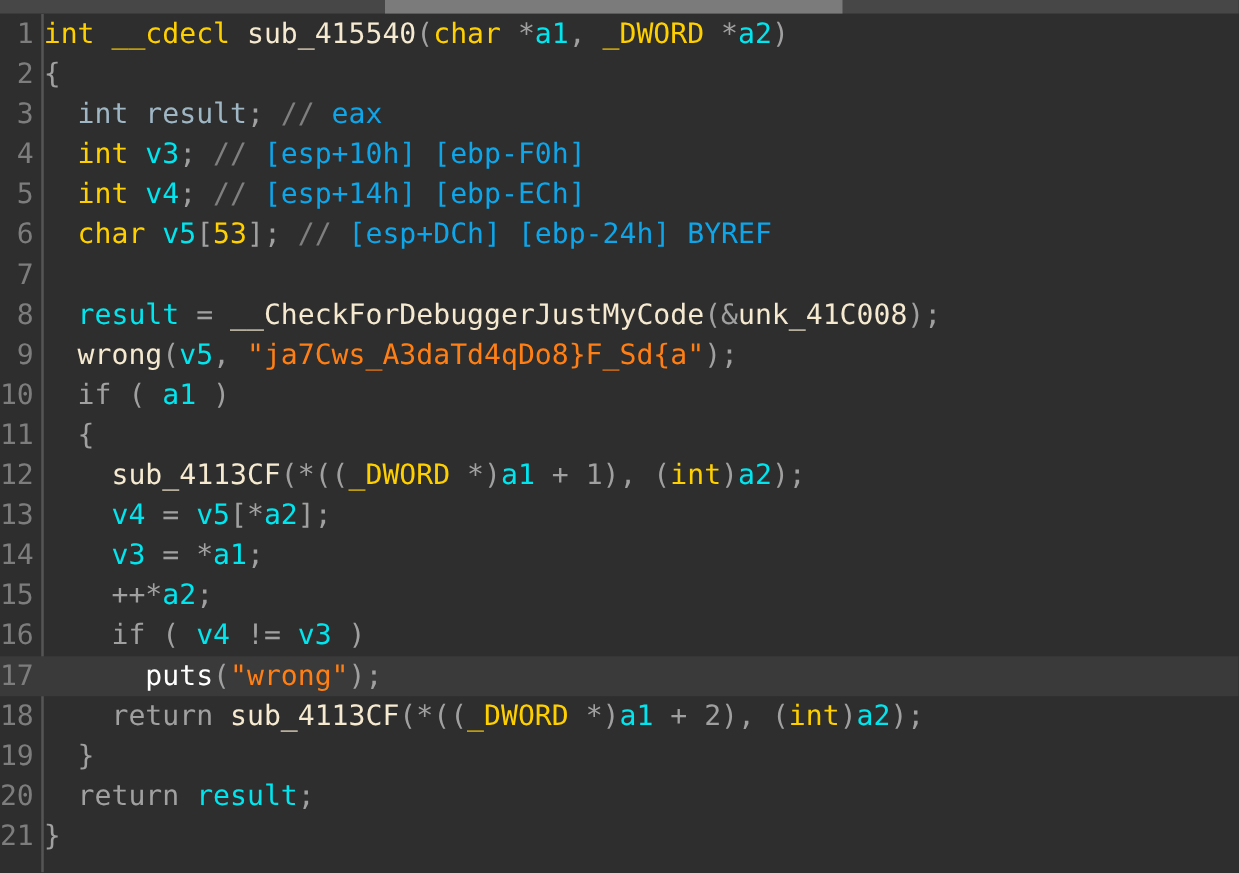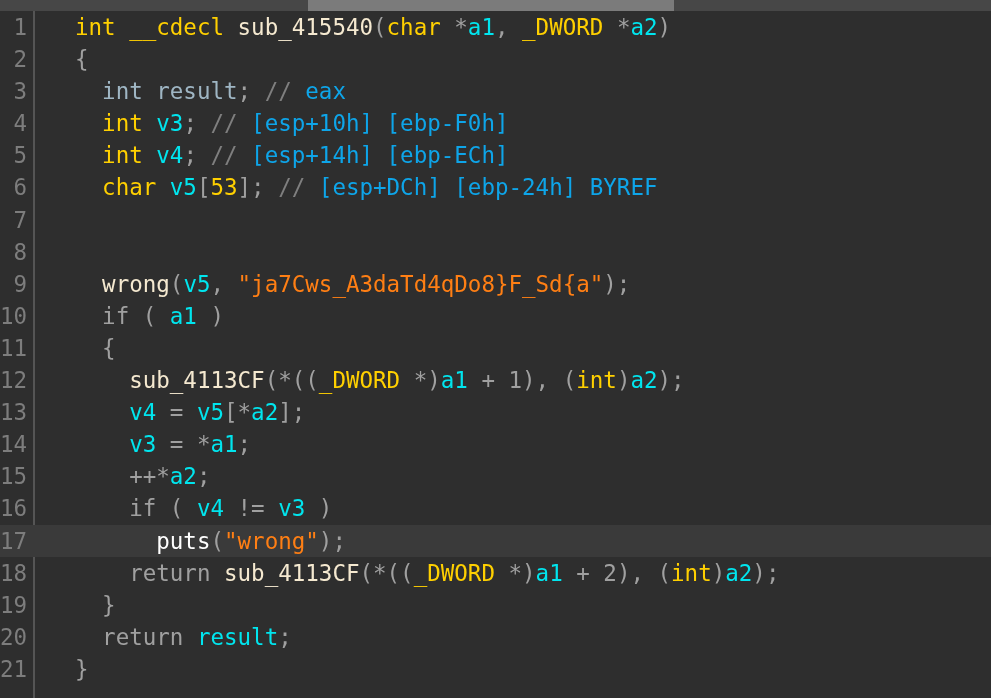--- a/index.html
+++ b/index.html
@@ -73,21 +73,20 @@
     width: 2px;
     height: 687px;
     background: #555555;
   }
 
   .content {
     position: absolute;
     left: 35px;
     top: 0;
     white-space: pre;
-    padding-left: 40px;
   }
 
   
   .t-kw       { color: #ffd000; }  
   .t-plain    { color: #a0a0a0; }  
   .t-fn       { color: #f5e9d0; }  
   .t-var      { color: #00e5ee; }  
   .t-str      { color: #ff7f14; }  
   .t-cmt      { color: #7f7f7f; }  
   .t-cmt2     { color: #0ea5e9; }  
@@ -135,20 +134,21 @@
     <span class="content"><span class="t-kw">  char </span><span class="t-var">v5</span><span class="t-plain">[</span><span class="t-kw">53</span><span class="t-plain">]; </span><span class="t-cmt">// </span><span class="t-cmt2">[esp+DCh] [ebp-24h] BYREF</span></span>
   </div>
 
   <div class="code-line">
     <span class="gutter" style="color: rgb(125, 125, 125);">7</span>
     <span class="content"></span>
   </div>
 
   <div class="code-line">
     <span class="gutter" style="color: rgb(125, 125, 125);">8</span>
+    <span class="content"><span class="t-var">  result </span><span class="t-plain">= </span><span class="t-fn">__CheckForDebuggerJustMyCode</span><span class="t-plain">(&amp;</span><span class="t-fn">unk_41C008</span><span class="t-plain">);</span></span>
   </div>
 
   <div class="code-line">
     <span class="gutter" style="color: rgb(125, 125, 125);">9</span>
     <span class="content"><span class="t-fn">  wrong</span><span class="t-plain">(</span><span class="t-var">v5</span><span class="t-plain">, </span><span class="t-str">"ja7Cws_A3daTd4qDo8}F_Sd{a"</span><span class="t-plain">);</span></span>
   </div>
 
   <div class="code-line">
     <span class="gutter" style="color: rgb(125, 125, 125);">10</span>
     <span class="content"><span class="t-plain">  if ( </span><span class="t-var">a1</span><span class="t-plain"> )</span></span>

